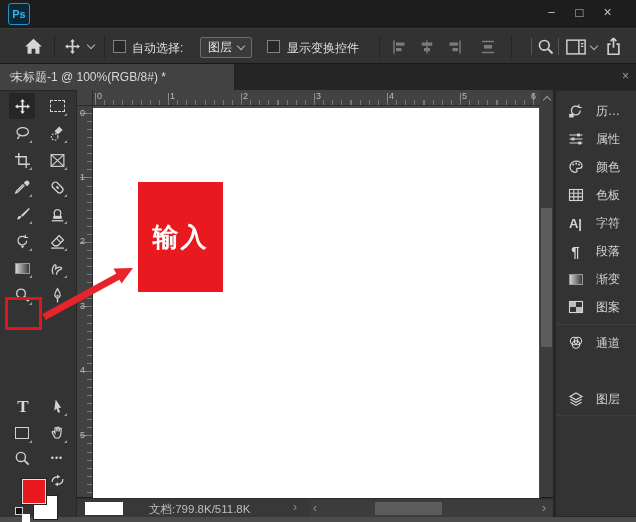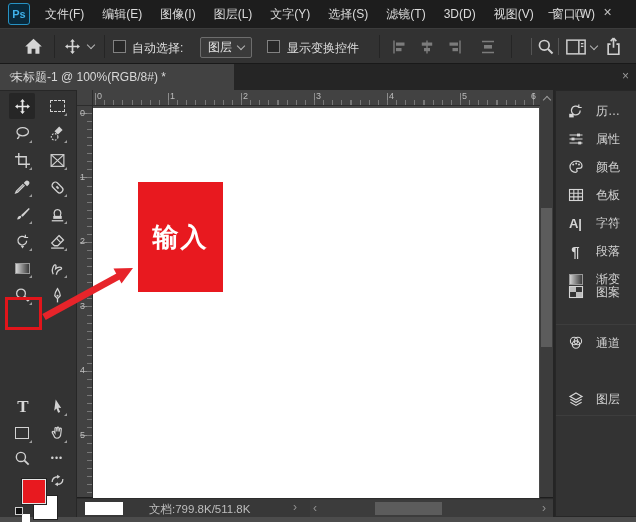--- a/index.html
+++ b/index.html
@@ -124,32 +124,20 @@
 
   
   #anno-arrow { left:0; top:0; width:636px; height:522px; z-index:60; pointer-events:none; }
   svg { display:block; }
 </style>
 </head>
 <body>
 
 <div id="titlebar" class="abs">
   <div id="ps-logo" class="abs">Ps</div>
-  <div id="menus" class="abs">
-    <span class="menu-item">文件(F)</span>
-    <span class="menu-item">编辑(E)</span>
-    <span class="menu-item">图像(I)</span>
-    <span class="menu-item">图层(L)</span>
-    <span class="menu-item">文字(Y)</span>
-    <span class="menu-item">选择(S)</span>
-    <span class="menu-item">滤镜(T)</span>
-    <span class="menu-item">3D(D)</span>
-    <span class="menu-item">视图(V)</span>
-    <span class="menu-item">窗口(W)</span>
-  </div>
   <div class="winbtn abs" id="btn-min">−</div>
   <div class="winbtn abs" id="btn-max">□</div>
   <div class="winbtn abs" id="btn-close">×</div>
 </div>
 
 <div id="optionsbar" class="abs">
   <div class="abs" style="left:24px;top:8px;">
     <svg width="19" height="19" viewBox="0 0 16 16">
         <path d="M8 1.5L15 8h-2v6h-3.4V9.8H6.4V14H3V8H1z" fill="#d6d6d6"></path>
       </svg>
@@ -462,21 +450,21 @@
   <div class="rp-row" style="top:146px;">
     <span class="ric glyph-ic" style="font-size:15px;">¶</span>
     <span class="rlabel">段落</span>
   </div>
   <div class="rp-row" style="top:174px;">
     <span class="ric">
       <span style="display:inline-block;width:14px;height:11px;border:1px solid #999;background:linear-gradient(90deg,#cfcfcf,#3a3a3a);"></span>
     </span>
     <span class="rlabel">渐变</span>
   </div>
-  <div class="rp-row" style="top:187px;">
+  <div class="rp-row" style="top:202px;">
     <span class="ric">
       <svg width="16" height="16" viewBox="0 0 16 16">
           <rect x="1.5" y="2.5" width="13" height="11" fill="none" stroke="#d6d6d6" stroke-width="1.1"></rect>
           <rect x="1.5" y="2.5" width="6.5" height="5.5" fill="#d6d6d6" opacity="0.85"></rect>
           <rect x="8" y="8" width="6.5" height="5.5" fill="#d6d6d6" opacity="0.85"></rect>
         </svg>
     </span>
     <span class="rlabel">图案</span>
   </div>
 

